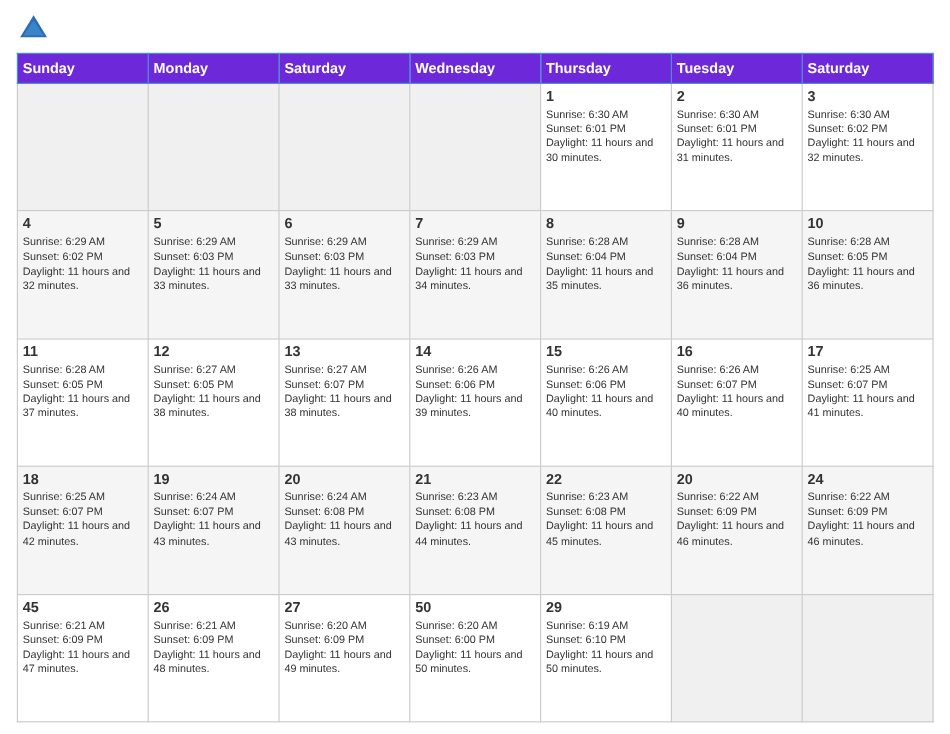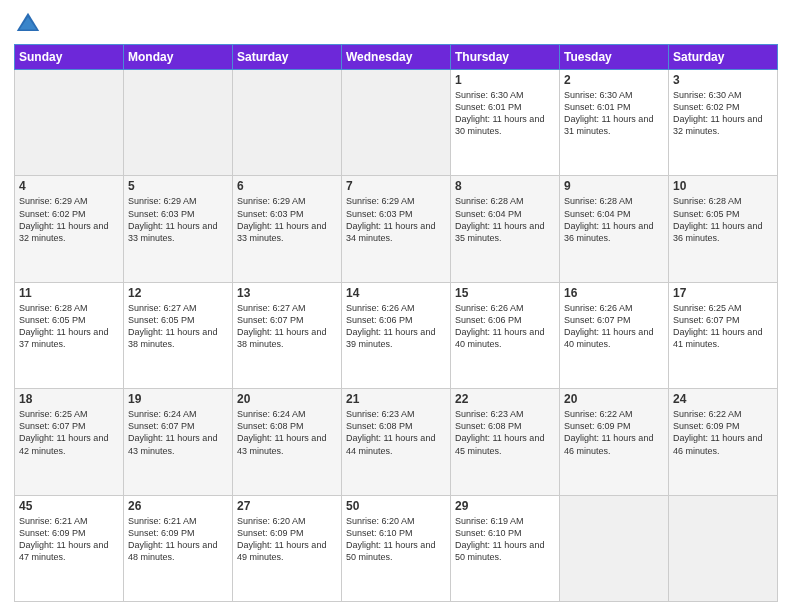--- a/index.html
+++ b/index.html
@@ -334,21 +334,21 @@
           <td>
             <span class="day-number">27</span>
             <div class="day-info">Sunrise: 6:20 AM
 Sunset: 6:09 PM
 Daylight: 11 hours
 and 49 minutes.</div>
           </td>
           <td>
             <span class="day-number">50</span>
             <div class="day-info">Sunrise: 6:20 AM
-Sunset: 6:10 PM
+Sunset: 6:00 PM
 Daylight: 11 hours
 and 50 minutes.</div>
           </td>
           <td>
             <span class="day-number">29</span>
             <div class="day-info">Sunrise: 6:19 AM
 Sunset: 6:10 PM
 Daylight: 11 hours
 and 50 minutes.</div>
           </td>

